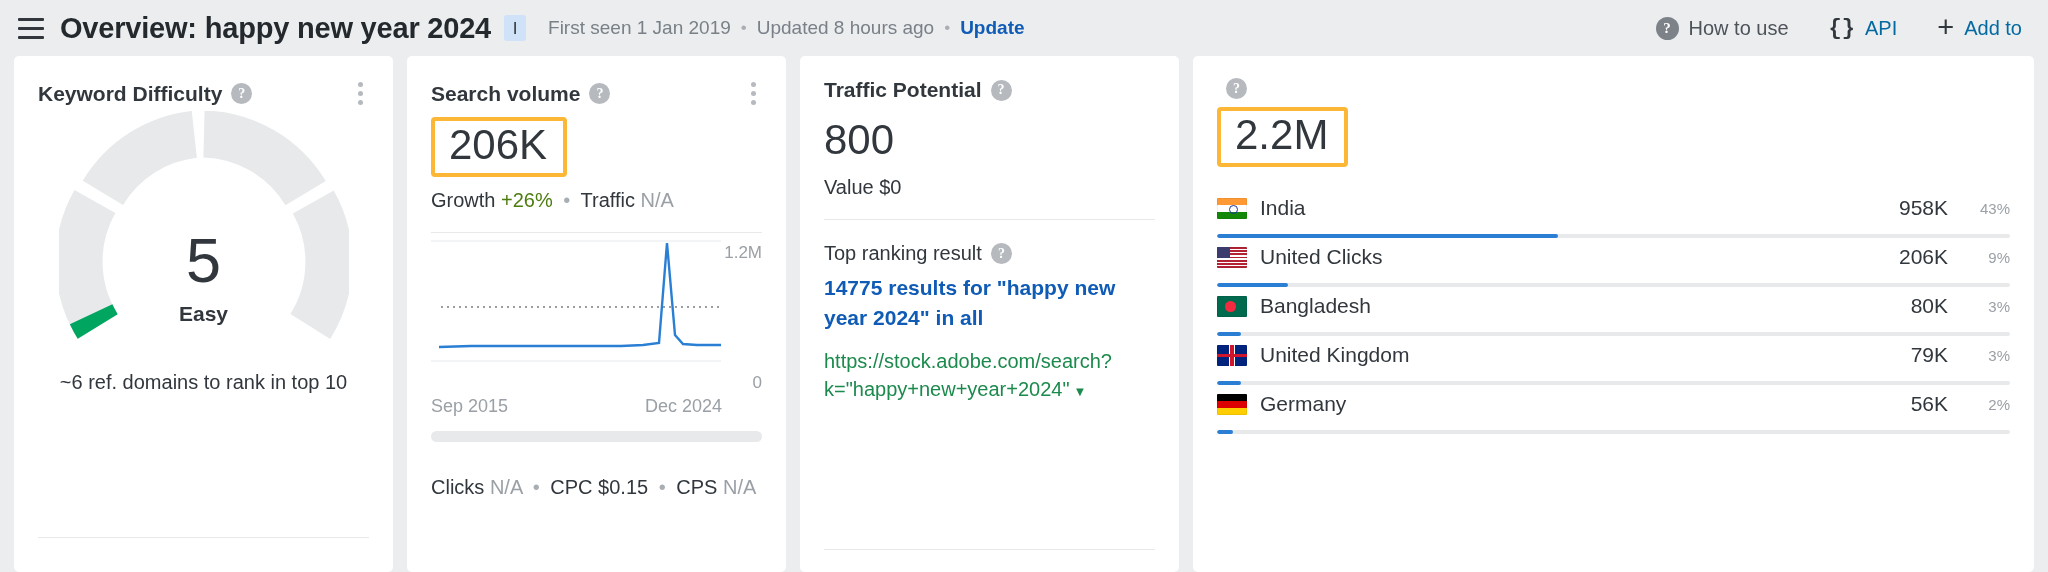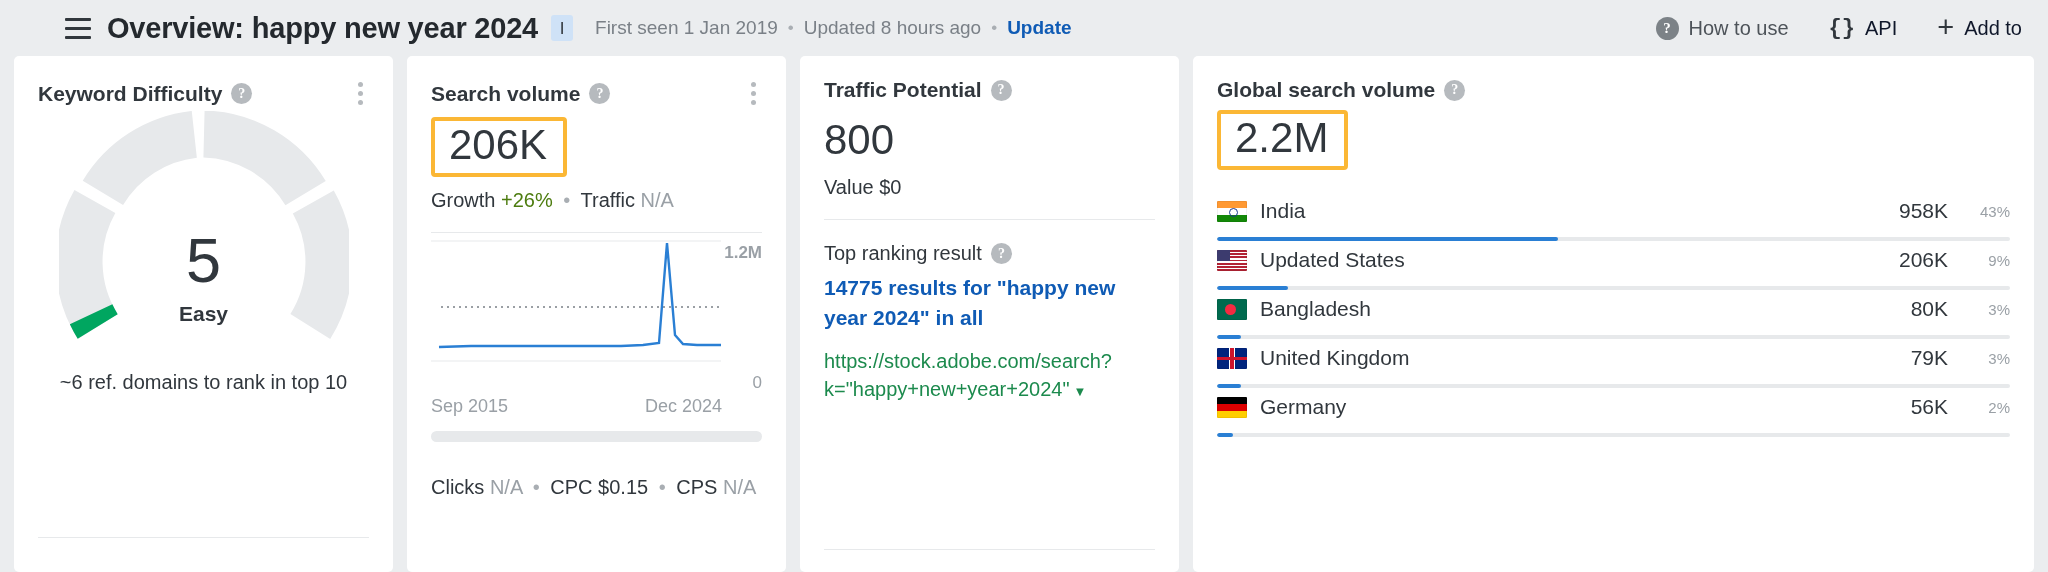--- a/index.html
+++ b/index.html
@@ -10,21 +10,20 @@
     overflow: hidden;
   }
 
   
   .header {
     height: 56px;
     display: flex;
     align-items: center;
     padding: 0 26px 0 14px;
     background: #ebedef;
-    margin-left: 47px;
   }
   .burger { width: 34px; height: 34px; display:flex; flex-direction:column;
             justify-content:center; align-items:center; gap:6px; cursor:pointer; margin-right: 12px;}
   .burger span { display:block; width:26px; height:3px; background:#31373d; border-radius:1px;}
   .page-title {
     font-size: 29px; font-weight: 700; color: #24292e; letter-spacing: -0.2px;
     white-space: nowrap;
   }
   .kw-badge {
     margin-left: 13px; background:#cfe2f7; color:#31373d;
@@ -41,21 +40,21 @@
   .spacer { flex: 1 1 auto; }
   .hdr-actions { display:flex; align-items:center; gap: 40px; }
   .hdr-item { display:flex; align-items:center; gap:10px; font-size:20px; color:#4d5359; cursor:pointer; white-space:nowrap;}
   .q-circle {
     width: 23px; height: 23px; border-radius:50%; background:#7c8287; color:#fff;
     display:flex; align-items:center; justify-content:center;
     font-size:15px; font-weight:700; font-family:"Liberation Serif", serif;
   }
   .brace { font-size: 22px; font-weight: 700; color:#31373d; font-family:"Liberation Mono", monospace;}
   .plus { font-size: 29px; font-weight: 400; color:#31373d; line-height: 0.8;}
-  .hdr-strong { color:#0f172a; }
+  .hdr-strong { color:#0369a1; }
 
   
   .cards {
     display: flex;
     gap: 14px;
     padding: 0 14px;
     height: 516px;
     align-items: stretch;
   }
   .card {
@@ -98,21 +97,21 @@
     position:absolute; left:0; right:0; top: 118px; text-align:center;
   }
   .gauge-num { font-size: 63px; color:#31373d; line-height: 1; font-weight: 400;}
   .gauge-label { font-size: 21px; font-weight:700; color:#31373d; margin-top: 10px;}
   .gauge-note { font-size: 20px; color:#31373d; text-align:center; margin-top: 8px; white-space: nowrap;}
   .c1 .bottom-div { position:absolute; left:24px; right:24px; bottom: 34px; height:1px; background:#e7e9eb;}
 
   
   .spark { position: relative; margin-top: 6px; height: 155px; }
   .spark svg { display:block; }
-  .spark-max { position:absolute; right: 0; top: 4px; font-size:17px; color:#9aa0a6;font-weight:bold;}
+  .spark-max { position:absolute; right: 0; top: 4px; font-size:17px; color:#9aa0a6;}
   .spark-min { position:absolute; right: 0; bottom: 1px; font-size:17px; color:#9aa0a6;}
   .spark-x { display:flex; justify-content:space-between; font-size:18px; color:#9aa0a6; margin-top: 2px; padding-right: 40px;}
   .scrollbar-track { height: 11px; background:#e7e9eb; border-radius:6px; margin-top: 14px;}
   .clicks-line { font-size: 20px; color:#31373d; margin-top: 34px; white-space:nowrap;}
   .clicks-line .na { color:#9aa0a6; }
   .clicks-line .sep { color:#a9aeb3; margin: 0 5px;}
 
   
   .tp-sub { font-size: 20px; color:#31373d; margin-top: 14px;}
   .tp-label { font-size: 20px; color:#31373d; display:flex; align-items:center; margin-top: 22px;}
@@ -302,21 +301,20 @@
 
     <div class="tp-url">
       <span>https://stock.adobe.com/search?k="happy+new+year+2024"</span><span class="caret">▼</span>
     </div>
 
     <div class="bottom-div"></div>
   </div>
 
   <div class="card c4">
     <div class="card-head">
-      <span class="card-title">Global search volume</span>
       <span class="q-mini">?</span>
     </div>
 
     <div class="val-hl">
       <span class="big-val">2.2M</span>
     </div>
 
     <div class="country-list" id="country-list">
         <div class="c-row">
           <div class="c-line">
@@ -325,21 +323,21 @@
             <span class="c-vol">958K</span>
             <span class="c-pct">43%</span>
           </div>
           <div class="c-bar">
             <i style="width: 43%; background: rgb(42, 127, 212);"></i>
           </div>
         </div>
         <div class="c-row">
           <div class="c-line">
             <span class="flag fl-us"></span>
-            <span class="c-name">Updated States</span>
+            <span class="c-name">United Clicks</span>
             <span class="c-vol">206K</span>
             <span class="c-pct">9%</span>
           </div>
           <div class="c-bar">
             <i style="width: 9%; background: rgb(42, 127, 212);"></i>
           </div>
         </div>
         <div class="c-row">
           <div class="c-line">
             <span class="flag fl-bd"></span>

